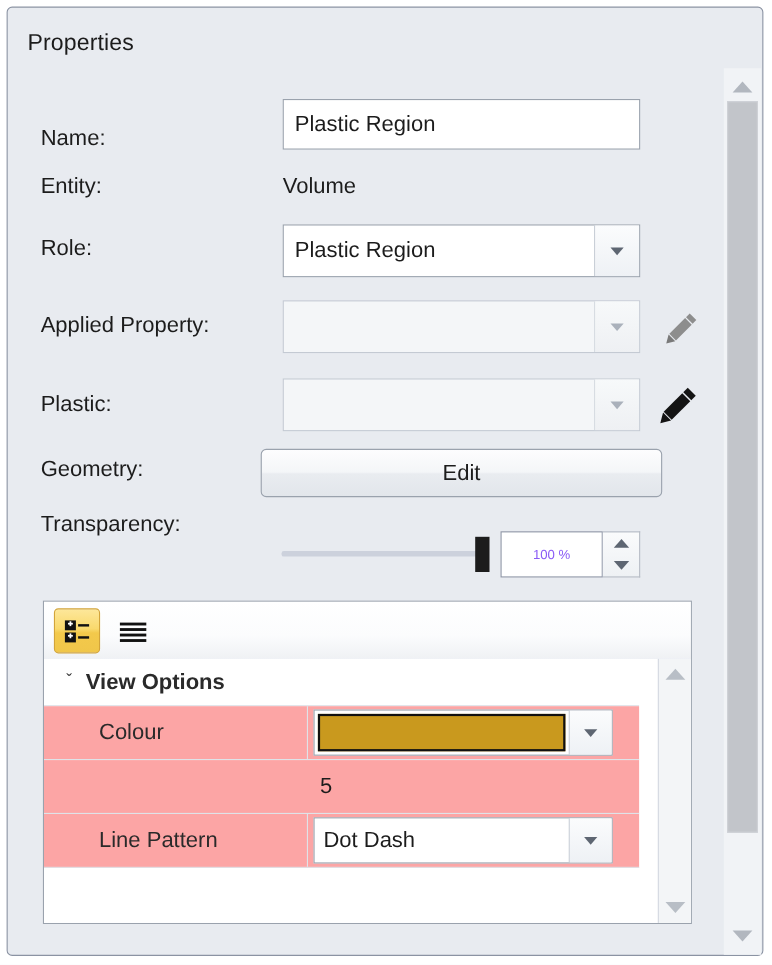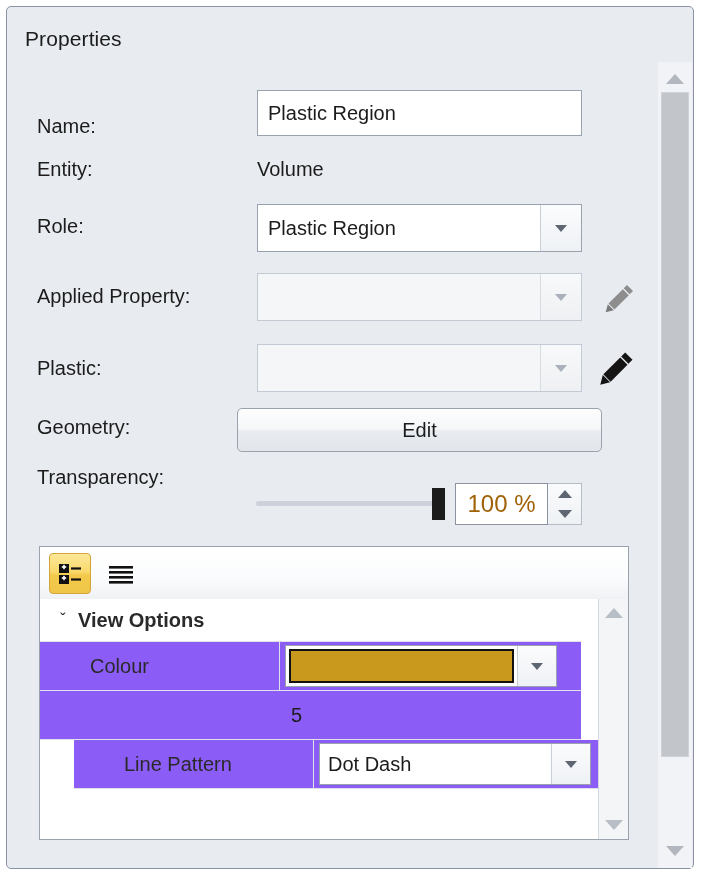--- a/index.html
+++ b/index.html
@@ -119,21 +119,21 @@
     position: absolute;
     background: #1c1c1c;
   }
 
   
   #spin-box {
     position: absolute;
     box-sizing: border-box;
     border: 1px solid #8b93a3;
     background: #ffffff;
-    font-size: 24px; color: #a16207;
+    font-size: 12px; color: #8b5cf6;
     display: flex; align-items: center; justify-content: center;
   }
   #spin-btns {
     position: absolute;
     box-sizing: border-box;
     border: 1px solid #b7bdc6;
     border-left: none;
     background: linear-gradient(to bottom,#fafbfc,#eef1f4);
     display: flex; flex-direction: column;
   }
@@ -204,21 +204,21 @@
   }
   #cat-label {
     font-size: 20px; font-weight: bold; color: #2a2a2a;
   }
 
   .prow {
     position: absolute;
     left: 0; width: 541px; height: 49px;
     box-sizing: border-box;
     border-bottom: 1px solid #dfe3e8;
-    background: #8b5cf6;
+    background: #fca5a5;
   }
   .prow .pname {
     position: absolute;
     left: 0; top: 0; width: 240px; height: 100%;
     box-sizing: border-box;
     border-right: 1px solid #dfe3e8;
     display: flex; align-items: center;
     padding-left: 50px;
     font-size: 20px; color: #2a2a2a;
   }
@@ -427,21 +427,21 @@
           </div>
         </div>
       </div>
 
       <div class="prow" style="top:92px;">
         <div class="pval">
           <span class="plain">5</span>
         </div>
       </div>
 
-      <div class="prow" style="top:141px;margin-left:34px;">
+      <div class="prow" style="top:141px;">
         <div class="pname">Line Pattern</div>
         <div class="pval">
           <div class="v-combo">
             <div class="ctext">Dot Dash</div>
             <div class="cbtn">
               <span class="caret"></span>
             </div>
           </div>
         </div>
       </div>

